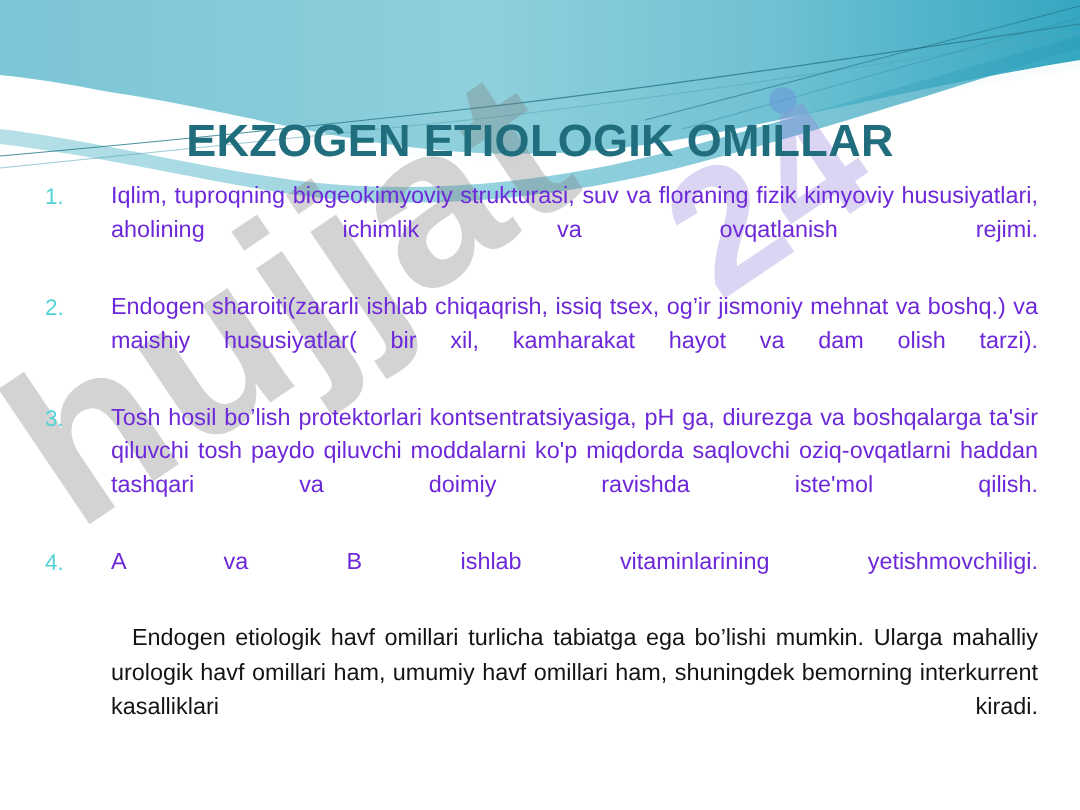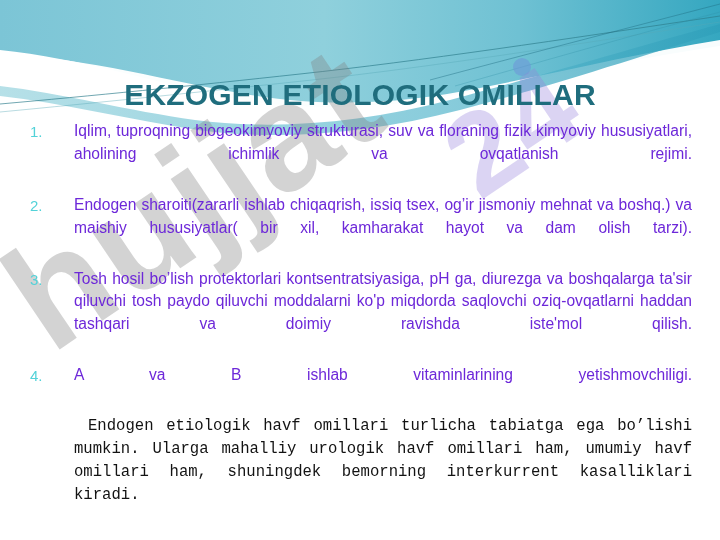--- a/index.html
+++ b/index.html
@@ -102,21 +102,20 @@
     font-size: 15.6px;
     color: #6d28d9;
     line-height: 1.47;
     text-align: justify;
     text-justify: inter-word;
   }
   .para-row {
     display: flex;
     align-items: flex-end;
     margin-bottom: 4px;
-    font-family: Liberation Mono, monospace;
   }
   .para-gutter { flex: 0 0 44px; }
   .para-body {
     flex: 1 1 auto;
     font-size: 15.6px;
     color: #131313;
     line-height: 1.47;
     text-align: justify;
     text-justify: inter-word;
     text-indent: 14px;

